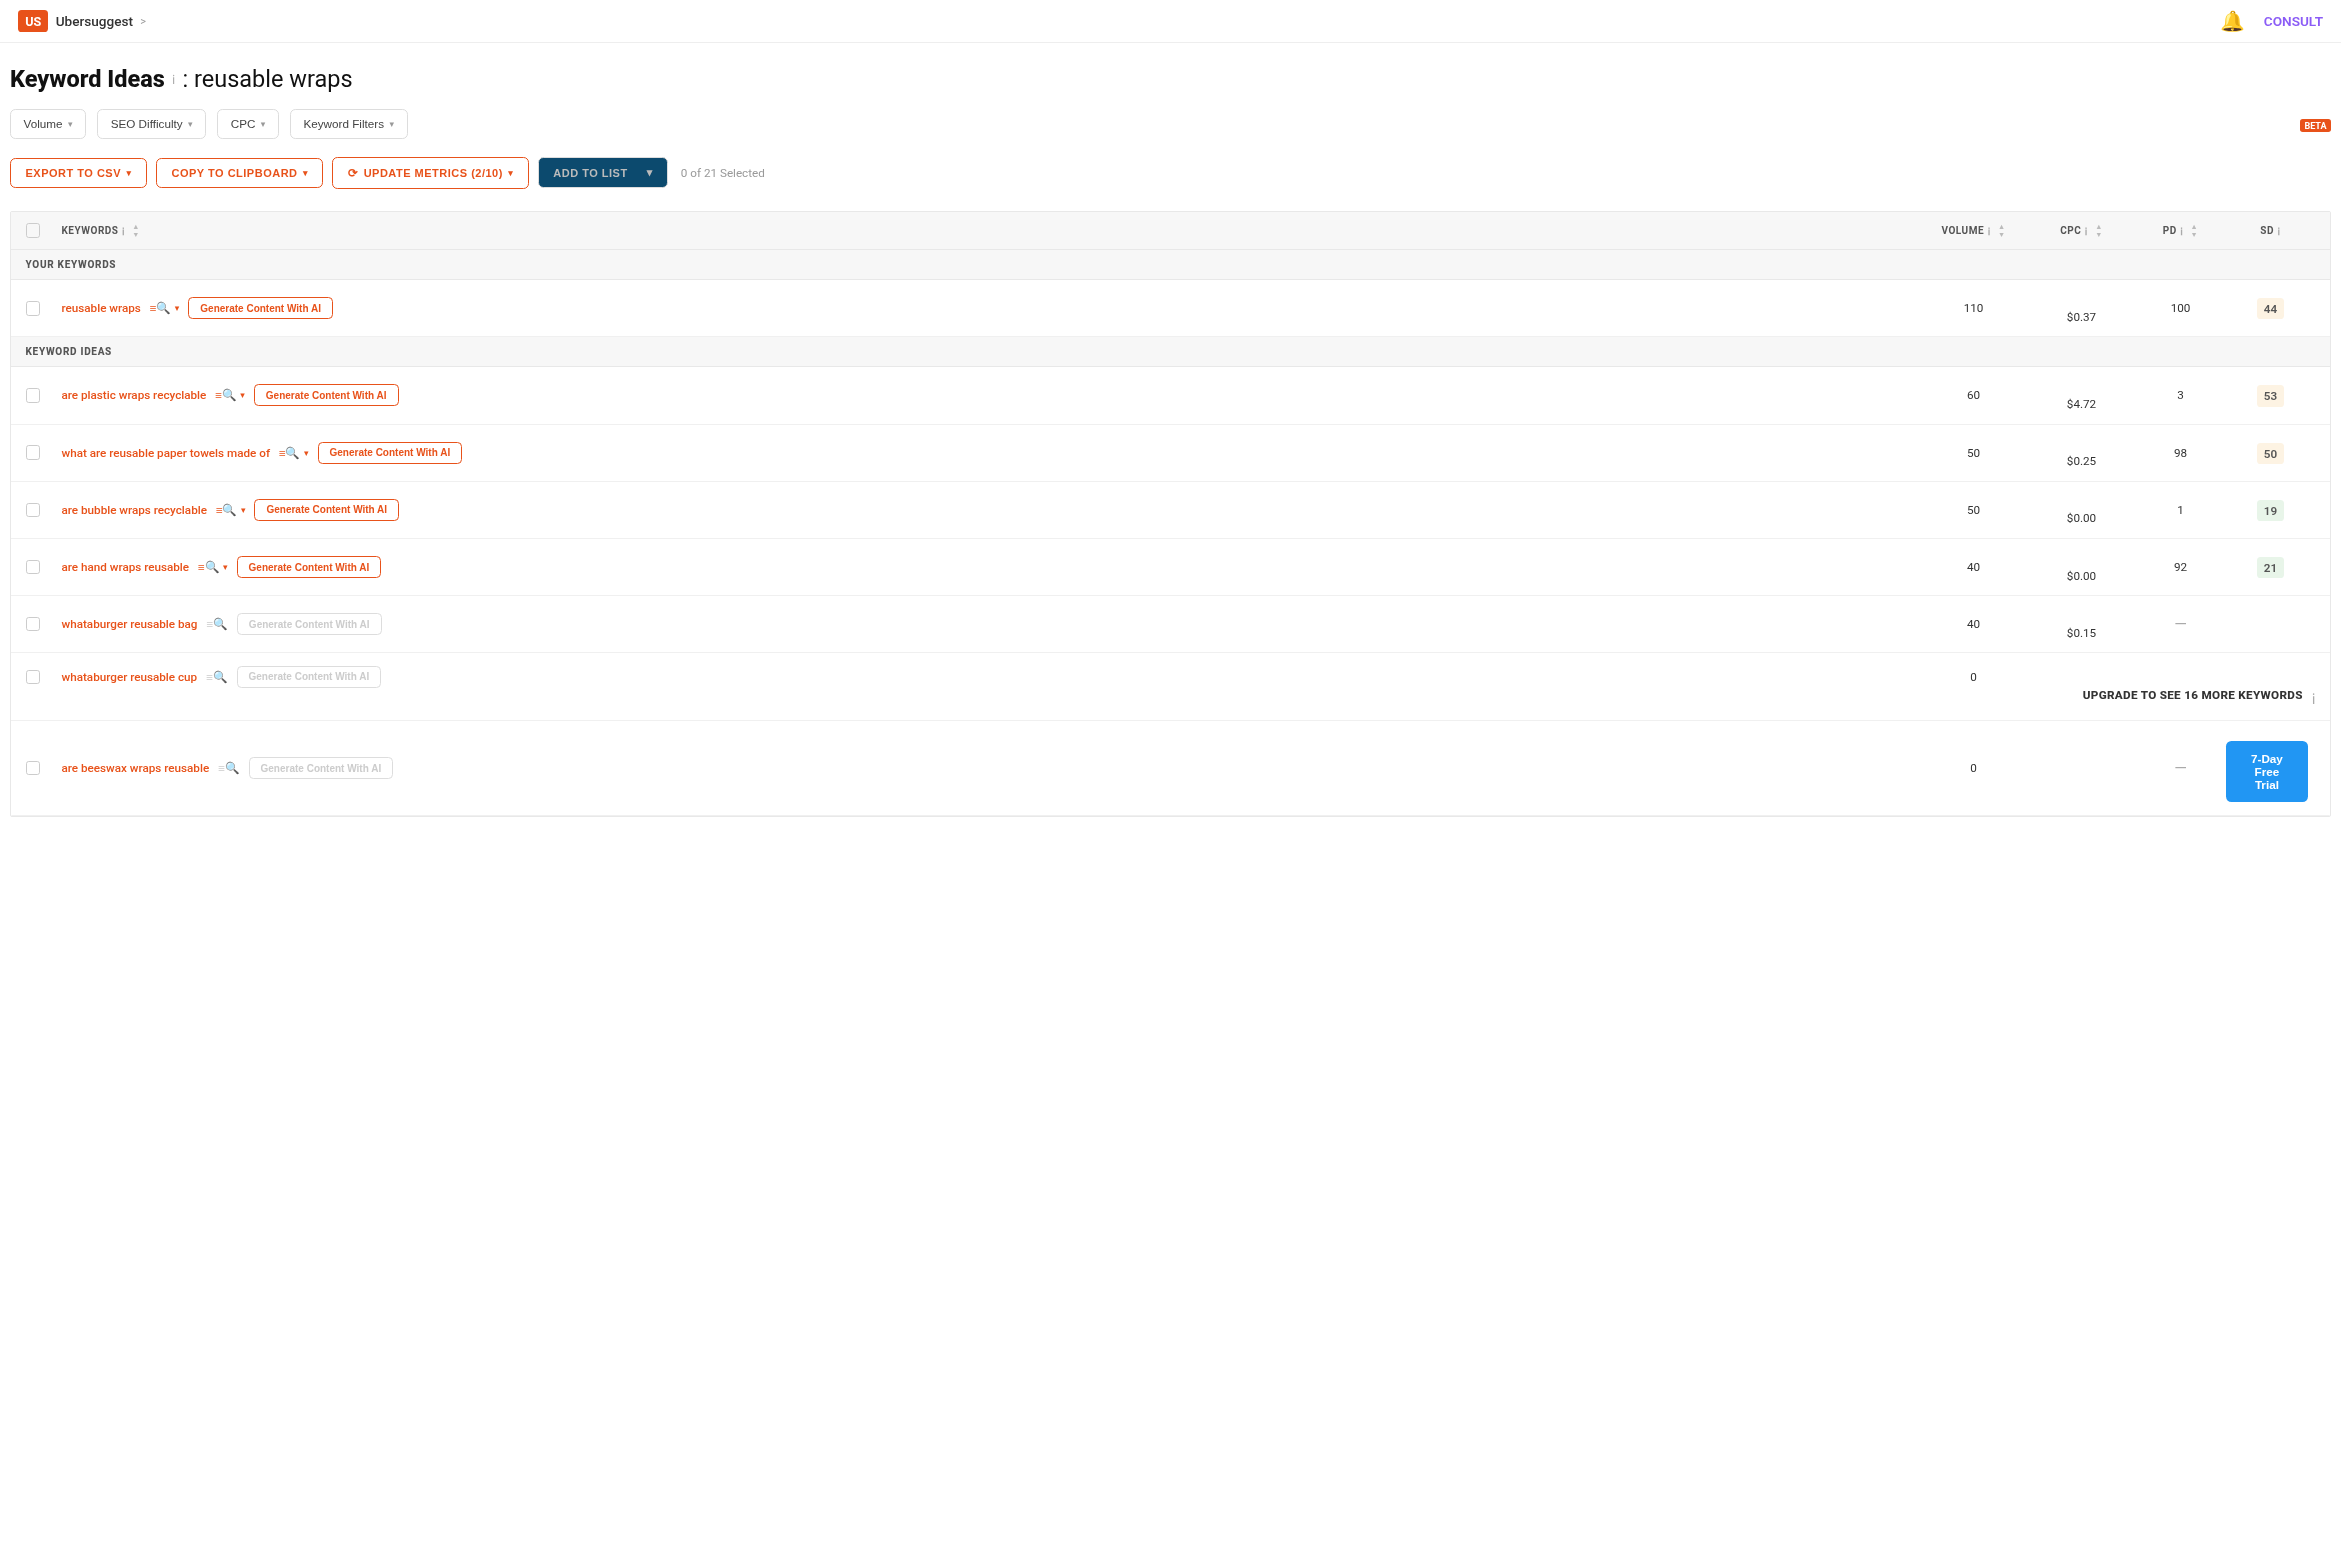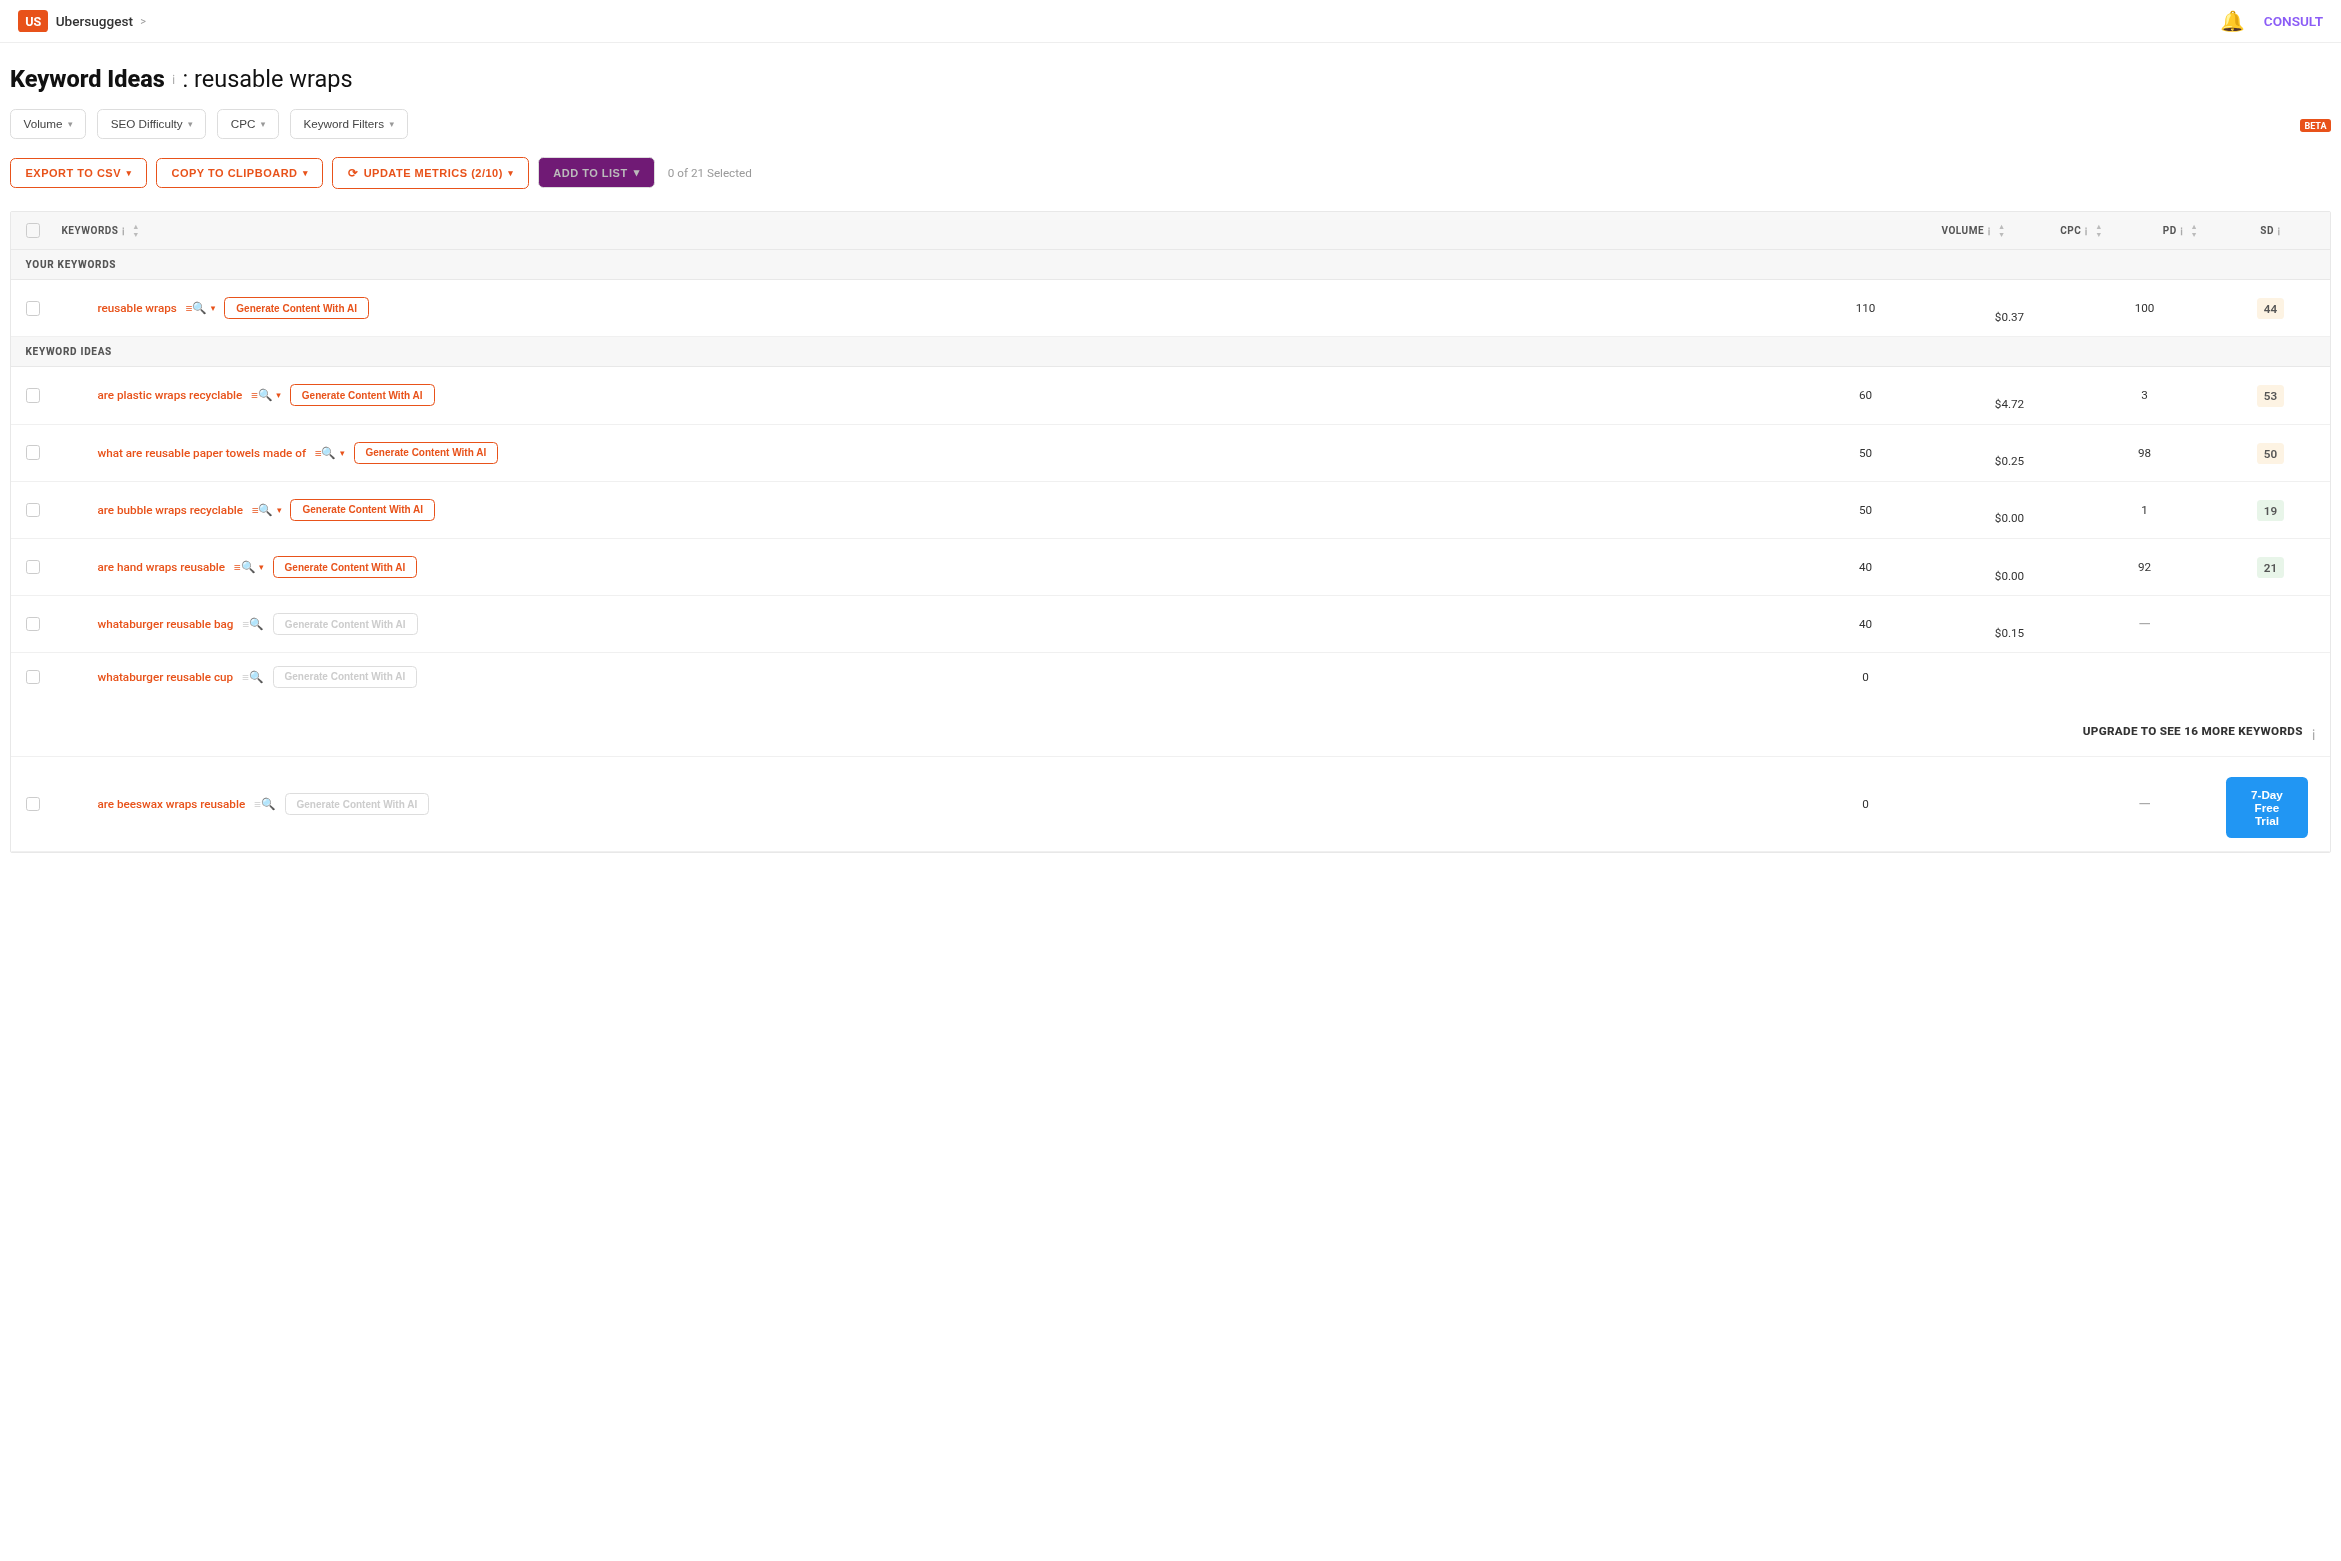--- a/index.html
+++ b/index.html
@@ -58,23 +58,23 @@
     .actions { display: flex; align-items: center; gap: 9px; margin-bottom: 22px; flex-wrap: wrap; }
     .action-btn {
       display: flex; align-items: center; gap: 5.4px;
       border: 1.4px solid #e8521a; border-radius: 5.4px;
       padding: 8.1px 14.5px; background: #fff; cursor: pointer;
       font-size: 11px; color: #e8521a; font-weight: 700;
       letter-spacing: 0.5px; text-transform: uppercase;
     }
     .action-btn .chevron { font-size: 9px; }
     .action-btn-disabled {
-      display: flex; align-items: center; gap: 6px;
+      display: flex; align-items: center; gap: 19px;
       border: 1.4px solid #ddd; border-radius: 5.4px;
-      padding: 8.1px 14.5px; background: #701a75; cursor: not-allowed;
+      padding: 8.1px 14.5px; background: #0c4a6e; cursor: not-allowed;
       font-size: 11px; color: #bbb; font-weight: 700;
       letter-spacing: 0.5px; text-transform: uppercase;
     }
     .selected-count { color: #999; font-size: 11.7px; margin-left: 3.6px; }
 
     
     .table-container { border: 0.9px solid #e8e8e8; border-radius: 2px; overflow: hidden; }
     .table-header {
       display: grid;
       grid-template-columns: 36px 1fr 108px 108px 90px 90px;
@@ -95,21 +95,21 @@
       font-size: 10px; font-weight: 800; color: #555;
       letter-spacing: 0.7px; text-transform: uppercase;
       border-bottom: 0.9px solid #e8e8e8;
     }
 
     
     .table-row {
       display: grid;
       grid-template-columns: 36px 1fr 108px 108px 90px 90px;
       padding: 12.6px 14.5px; border-bottom: 0.9px solid #f0f0f0;
-      align-items: center; background: #fff; gap: 36px;
+      align-items: center; background: #fff;
     }
     .keyword-cell { display: flex; align-items: center; gap: 9px; }
     .keyword-link { color: #e8521a; font-size: 11.7px; font-weight: 500; cursor: pointer; text-decoration: none; }
     .keyword-icons { display: flex; align-items: center; gap: 3.6px; color: #e8521a; font-size: 11.7px; }
     .gen-btn {
       border: 0.9px solid #e8521a; border-radius: 4.5px; padding: 4.5px 11px;
       background: #fff; color: #e8521a; font-size: 10px; font-weight: 600;
       cursor: pointer; white-space: nowrap;
     }
     .gen-btn-disabled {

